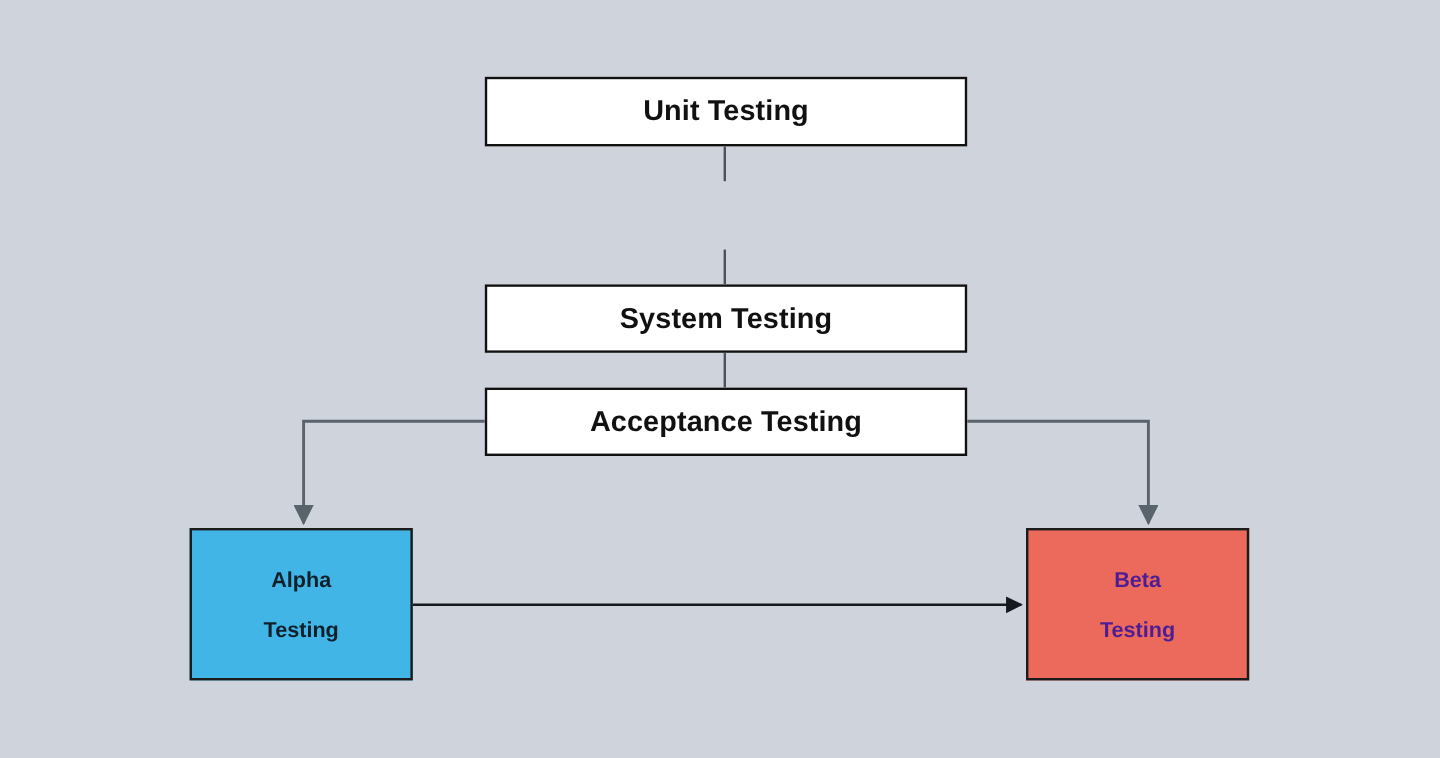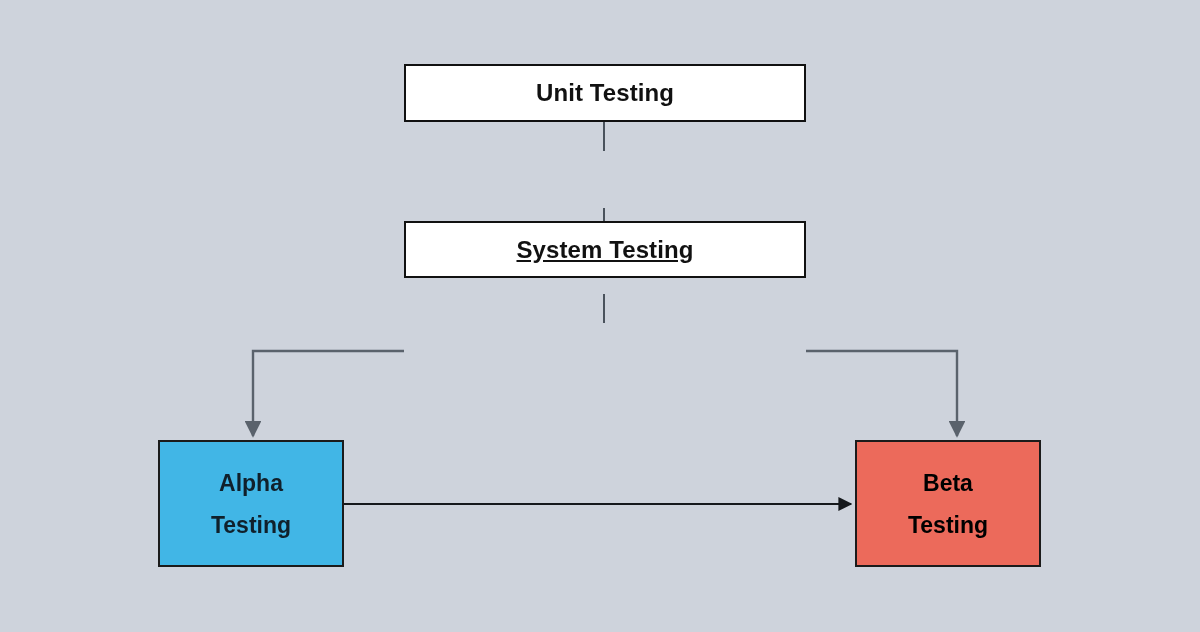--- a/index.html
+++ b/index.html
@@ -38,39 +38,39 @@
   .node-stage {
     border: 2px solid #111111;
     background: #ffffff;
     color: #111111;
     font-size: 24px;
     font-weight: bold;
     letter-spacing: 0.1px;
   }
   .node-terminal {
     border: 2px solid #1b1b1b;
-    font-size: 23px;
+    font-size: 18px;
     font-weight: bold;
     line-height: 42px;
   }
   .node-terminal .node-label {
     display: block;
     white-space: pre-line;
   }
   .node-alpha {
     background: #41b6e6;
     color: #10202b;
   }
   .node-beta {
     background: #ec6a5b;
-    color: #000000;
+    color: #4c1d95;
   }
   #n-unit        { left: 404px; top: 64px;  width: 402px; height: 58px; }
   #n-integration { left: 404px; top: 151px; width: 402px; height: 57px; }
-  #n-system      { left: 404px; top: 221px; width: 402px; height: 57px; text-decoration: underline; }
+  #n-system      { left: 404px; top: 237px; width: 402px; height: 57px; }
   #n-acceptance  { left: 404px; top: 323px; width: 402px; height: 57px; }
   #n-alpha       { left: 158px; top: 440px; width: 186px; height: 127px; }
   #n-beta        { left: 855px; top: 440px; width: 186px; height: 127px; }
 </style>
 </head>
 <body>
 
 <div id="diagram-root">
 
   <svg id="connector-layer" viewBox="0 0 1200 632" width="1200" height="632" xmlns="http://www.w3.org/2000/svg">
@@ -98,20 +98,23 @@
 
   <div class="node node-stage" id="n-unit">
     <span class="node-label">Unit Testing</span>
   </div>
 
 
   <div class="node node-stage" id="n-system">
     <span class="node-label">System Testing</span>
   </div>
 
+  <div class="node node-stage" id="n-acceptance">
+    <span class="node-label">Acceptance Testing</span>
+  </div>
 
   <div class="node node-terminal node-alpha" id="n-alpha">
     <span class="node-label">Alpha
 Testing</span>
   </div>
 
   <div class="node node-terminal node-beta" id="n-beta">
     <span class="node-label">Beta
 Testing</span>
   </div>

